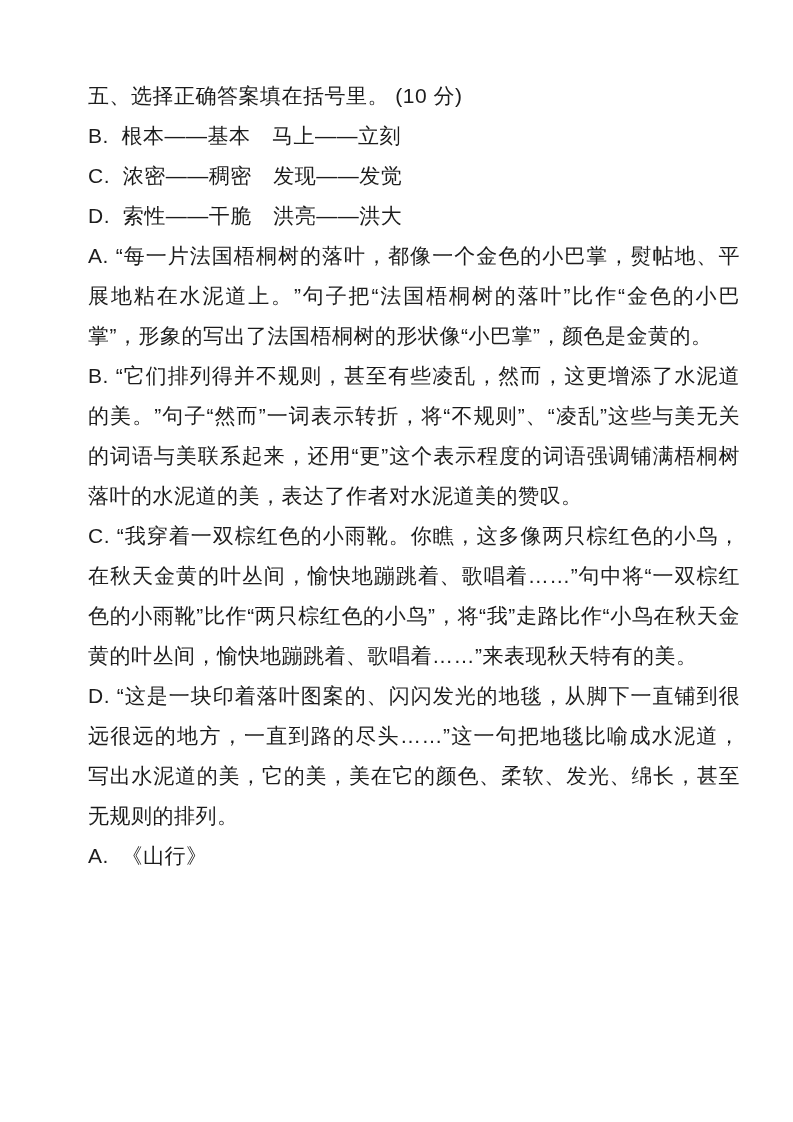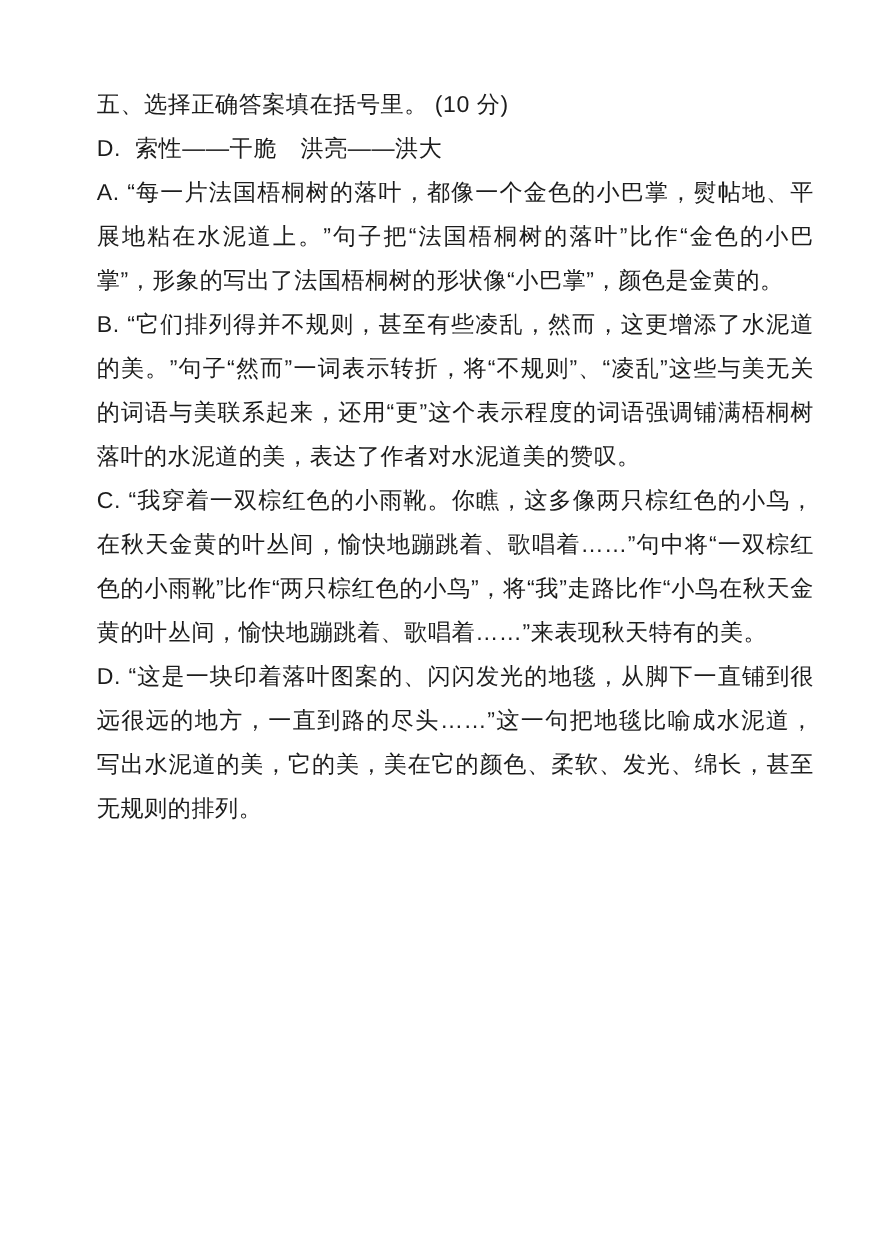--- a/index.html
+++ b/index.html
@@ -39,22 +39,25 @@
   }
 </style>
 </head>
 <body>
 
 <div class="page">
   <div class="content">
 
     <p class="line stem-line">五、选择正确答案填在括号里。 (10 分)</p>
 
+    <p class="line stem-line">B.  根本——基本　马上——立刻</p>
+    <p class="line stem-line">C.  浓密——稠密　发现——发觉</p>
     <p class="line stem-line">D.  索性——干脆　洪亮——洪大</p>
 
     <p class="line">A. “每一片法国梧桐树的落叶，都像一个金色的小巴掌，熨帖地、平展地粘在水泥道上。”句子把“法国梧桐树的落叶”比作“金色的小巴掌”，形象的写出了法国梧桐树的形状像“小巴掌”，颜色是金黄的。</p>
     <p class="line">B. “它们排列得并不规则，甚至有些凌乱，然而，这更增添了水泥道的美。”句子“然而”一词表示转折，将“不规则”、“凌乱”这些与美无关的词语与美联系起来，还用“更”这个表示程度的词语强调铺满梧桐树落叶的水泥道的美，表达了作者对水泥道美的赞叹。</p>
     <p class="line">C. “我穿着一双棕红色的小雨靴。你瞧，这多像两只棕红色的小鸟，在秋天金黄的叶丛间，愉快地蹦跳着、歌唱着……”句中将“一双棕红色的小雨靴”比作“两只棕红色的小鸟”，将“我”走路比作“小鸟在秋天金黄的叶丛间，愉快地蹦跳着、歌唱着……”来表现秋天特有的美。</p>
     <p class="line">D. “这是一块印着落叶图案的、闪闪发光的地毯，从脚下一直铺到很远很远的地方，一直到路的尽头……”这一句把地毯比喻成水泥道，写出水泥道的美，它的美，美在它的颜色、柔软、发光、绵长，甚至无规则的排列。</p>
 
+    <p class="line stem-line">A.  《山行》</p>
 
   </div>
 </div>
 
 </body></html>

